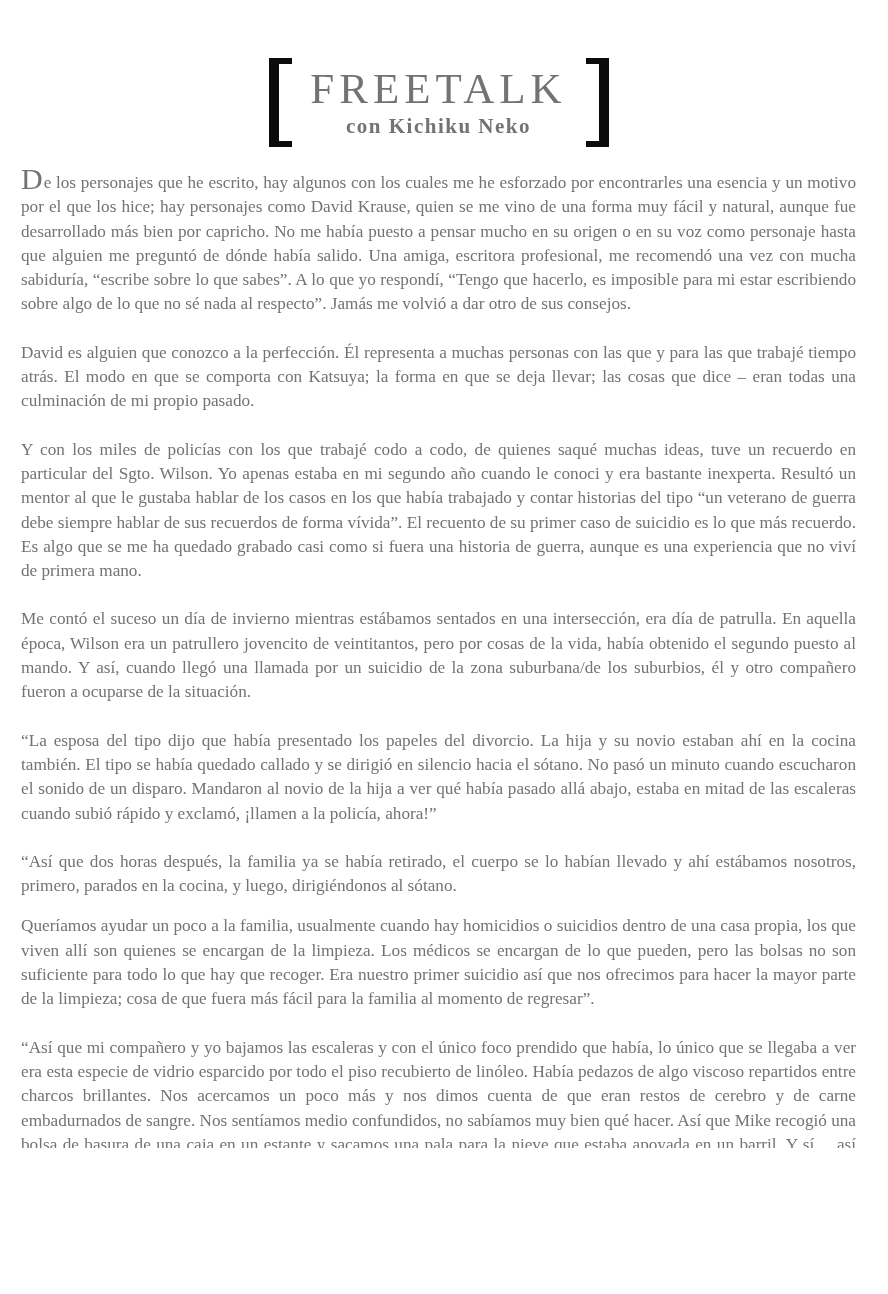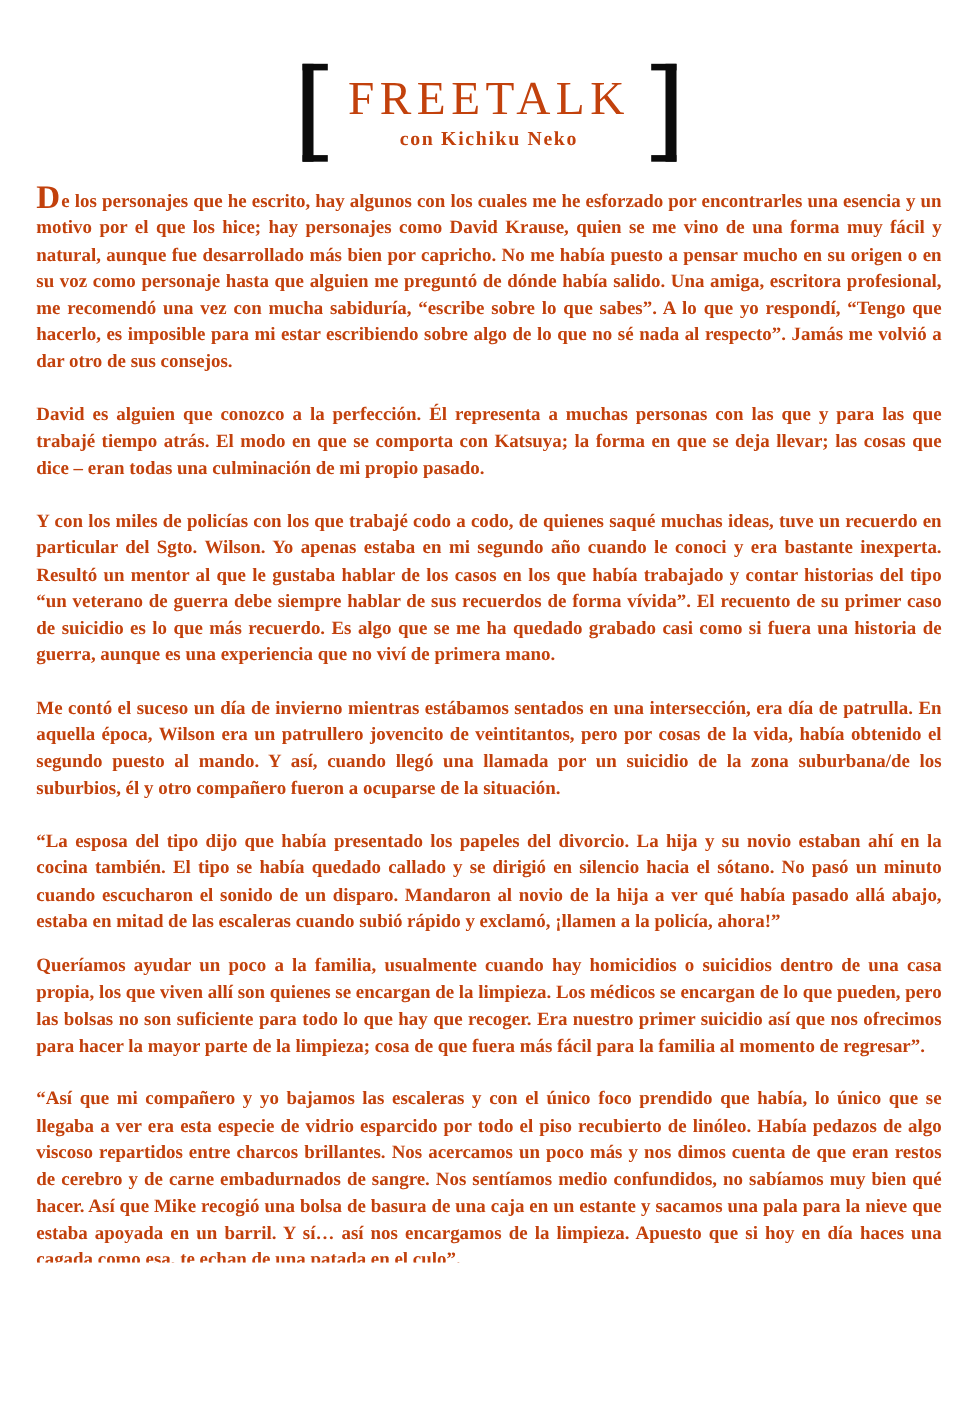--- a/index.html
+++ b/index.html
@@ -3,23 +3,23 @@
 <meta charset="utf-8">
 <style>
   html, body { margin: 0; padding: 0; background: #ffffff; }
   .page {
     position: relative;
     width: 888px;
     height: 1148px;
     margin: 0 auto;
     background: #ffffff;
     box-sizing: border-box;
-    padding: 58px 32px 0 33px;
+    padding: 58px 32px 0 21px;
     font-family: "Liberation Serif", serif;
-    color: #c2410c;
+    color: #737373;
     overflow: hidden;
   }
   
   .masthead {
     display: flex;
     justify-content: center;
     align-items: center;
     gap: 12px;
     margin-bottom: 24px;
   }
@@ -43,32 +43,31 @@
   .masthead-title {
     margin: 0;
     font-size: 43px;
     font-weight: normal;
     letter-spacing: 5px;
     line-height: 1.05;
     white-space: nowrap;
   }
   .masthead-subtitle {
     font-weight: bold;
-    font-size: 18px;
+    font-size: 21px;
     letter-spacing: 1.5px;
     margin-top: 2px;
     white-space: nowrap;
   }
   
   .article {
     font-size: 17.2px;
     line-height: 24.3px;
     text-align: justify;
     hyphens: auto;
-    font-weight: bold;
     -webkit-hyphens: auto;
   }
   .article p { margin: 24px 0 0 0; }
   .article p.first { margin-top: 0; }
   .article p.no-gap { margin-top: 16px; }
   .dropcap {
     font-size: 30px;
     line-height: 0;
     position: relative;
     top: 1px;
@@ -88,17 +87,18 @@
     </div>
     <div class="bracket right"></div>
   </header>
 
   <main class="article">
     <p class="first"><span class="dropcap">D</span><span>e los personajes que he escrito, hay algunos con los cuales me he esforzado por encontrarles una esencia y un motivo por el que los hice; hay personajes como David Krause, quien se me vino de una forma muy fácil y natural, aunque fue desarrollado más bien por capricho. No me había puesto a pensar mucho en su origen o en su voz como personaje hasta que alguien me preguntó de dónde había salido. Una amiga, escritora profesional, me recomendó una vez con mucha sabiduría, “escribe sobre lo que sabes”. A lo que yo respondí, “Tengo que hacerlo, es imposible para mi estar escribiendo sobre algo de lo que no sé nada al respecto”. Jamás me volvió a dar otro de sus consejos.</span></p>
     <p>David es alguien que conozco a la perfección. Él representa a muchas personas con las que y para las que trabajé tiempo atrás. El modo en que se comporta con Katsuya; la forma en que se deja llevar; las cosas que dice – eran todas una culminación de mi propio pasado.</p>
     <p>Y con los miles de policías con los que trabajé codo a codo, de quienes saqué muchas ideas, tuve un recuerdo en particular del Sgto. Wilson. Yo apenas estaba en mi segundo año cuando le conoci y era bastante inexperta. Resultó un mentor al que le gustaba hablar de los casos en los que había trabajado y contar historias del tipo “un veterano de guerra debe siempre hablar de sus recuerdos de forma vívida”. El recuento de su primer caso de suicidio es lo que más recuerdo. Es algo que se me ha quedado grabado casi como si fuera una historia de guerra, aunque es una experiencia que no viví de primera mano.</p>
     <p>Me contó el suceso un día de invierno mientras estábamos sentados en una intersección, era día de patrulla. En aquella época, Wilson era un patrullero jovencito de veintitantos, pero por cosas de la vida, había obtenido el segundo puesto al mando. Y así, cuando llegó una llamada por un suicidio de la zona suburbana/de los suburbios, él y otro compañero fueron a ocuparse de la situación.</p>
     <p>“La esposa del tipo dijo que había presentado los papeles del divorcio. La hija y su novio estaban ahí en la cocina también. El tipo se había quedado callado y se dirigió en silencio hacia el sótano. No pasó un minuto cuando escucharon el sonido de un disparo. Mandaron al novio de la hija a ver qué había pasado allá abajo, estaba en mitad de las escaleras cuando subió rápido y exclamó, ¡llamen a la policía, ahora!”</p>
+    <p>“Así que dos horas después, la familia ya se había retirado, el cuerpo se lo habían llevado y ahí estábamos nosotros, primero, parados en la cocina, y luego, dirigiéndonos al sótano.</p>
     <p class="no-gap">Queríamos ayudar un poco a la familia, usualmente cuando hay homicidios o suicidios dentro de una casa propia, los que viven allí son quienes se encargan de la limpieza. Los médicos se encargan de lo que pueden, pero las bolsas no son suficiente para todo lo que hay que recoger. Era nuestro primer suicidio así que nos ofrecimos para hacer la mayor parte de la limpieza; cosa de que fuera más fácil para la familia al momento de regresar”.</p>
     <p>“Así que mi compañero y yo bajamos las escaleras y con el único foco prendido que había, lo único que se llegaba a ver era esta especie de vidrio esparcido por todo el piso recubierto de linóleo. Había pedazos de algo viscoso repartidos entre charcos brillantes. Nos acercamos un poco más y nos dimos cuenta de que eran restos de cerebro y de carne embadurnados de sangre. Nos sentíamos medio confundidos, no sabíamos muy bien qué hacer. Así que Mike recogió una bolsa de basura de una caja en un estante y sacamos una pala para la nieve que estaba apoyada en un barril. Y sí… así nos encargamos de la limpieza. Apuesto que si hoy en día haces una cagada como esa, te echan de una patada en el culo”.</p>
   </main>
 
 </div>
 
 </body></html>

